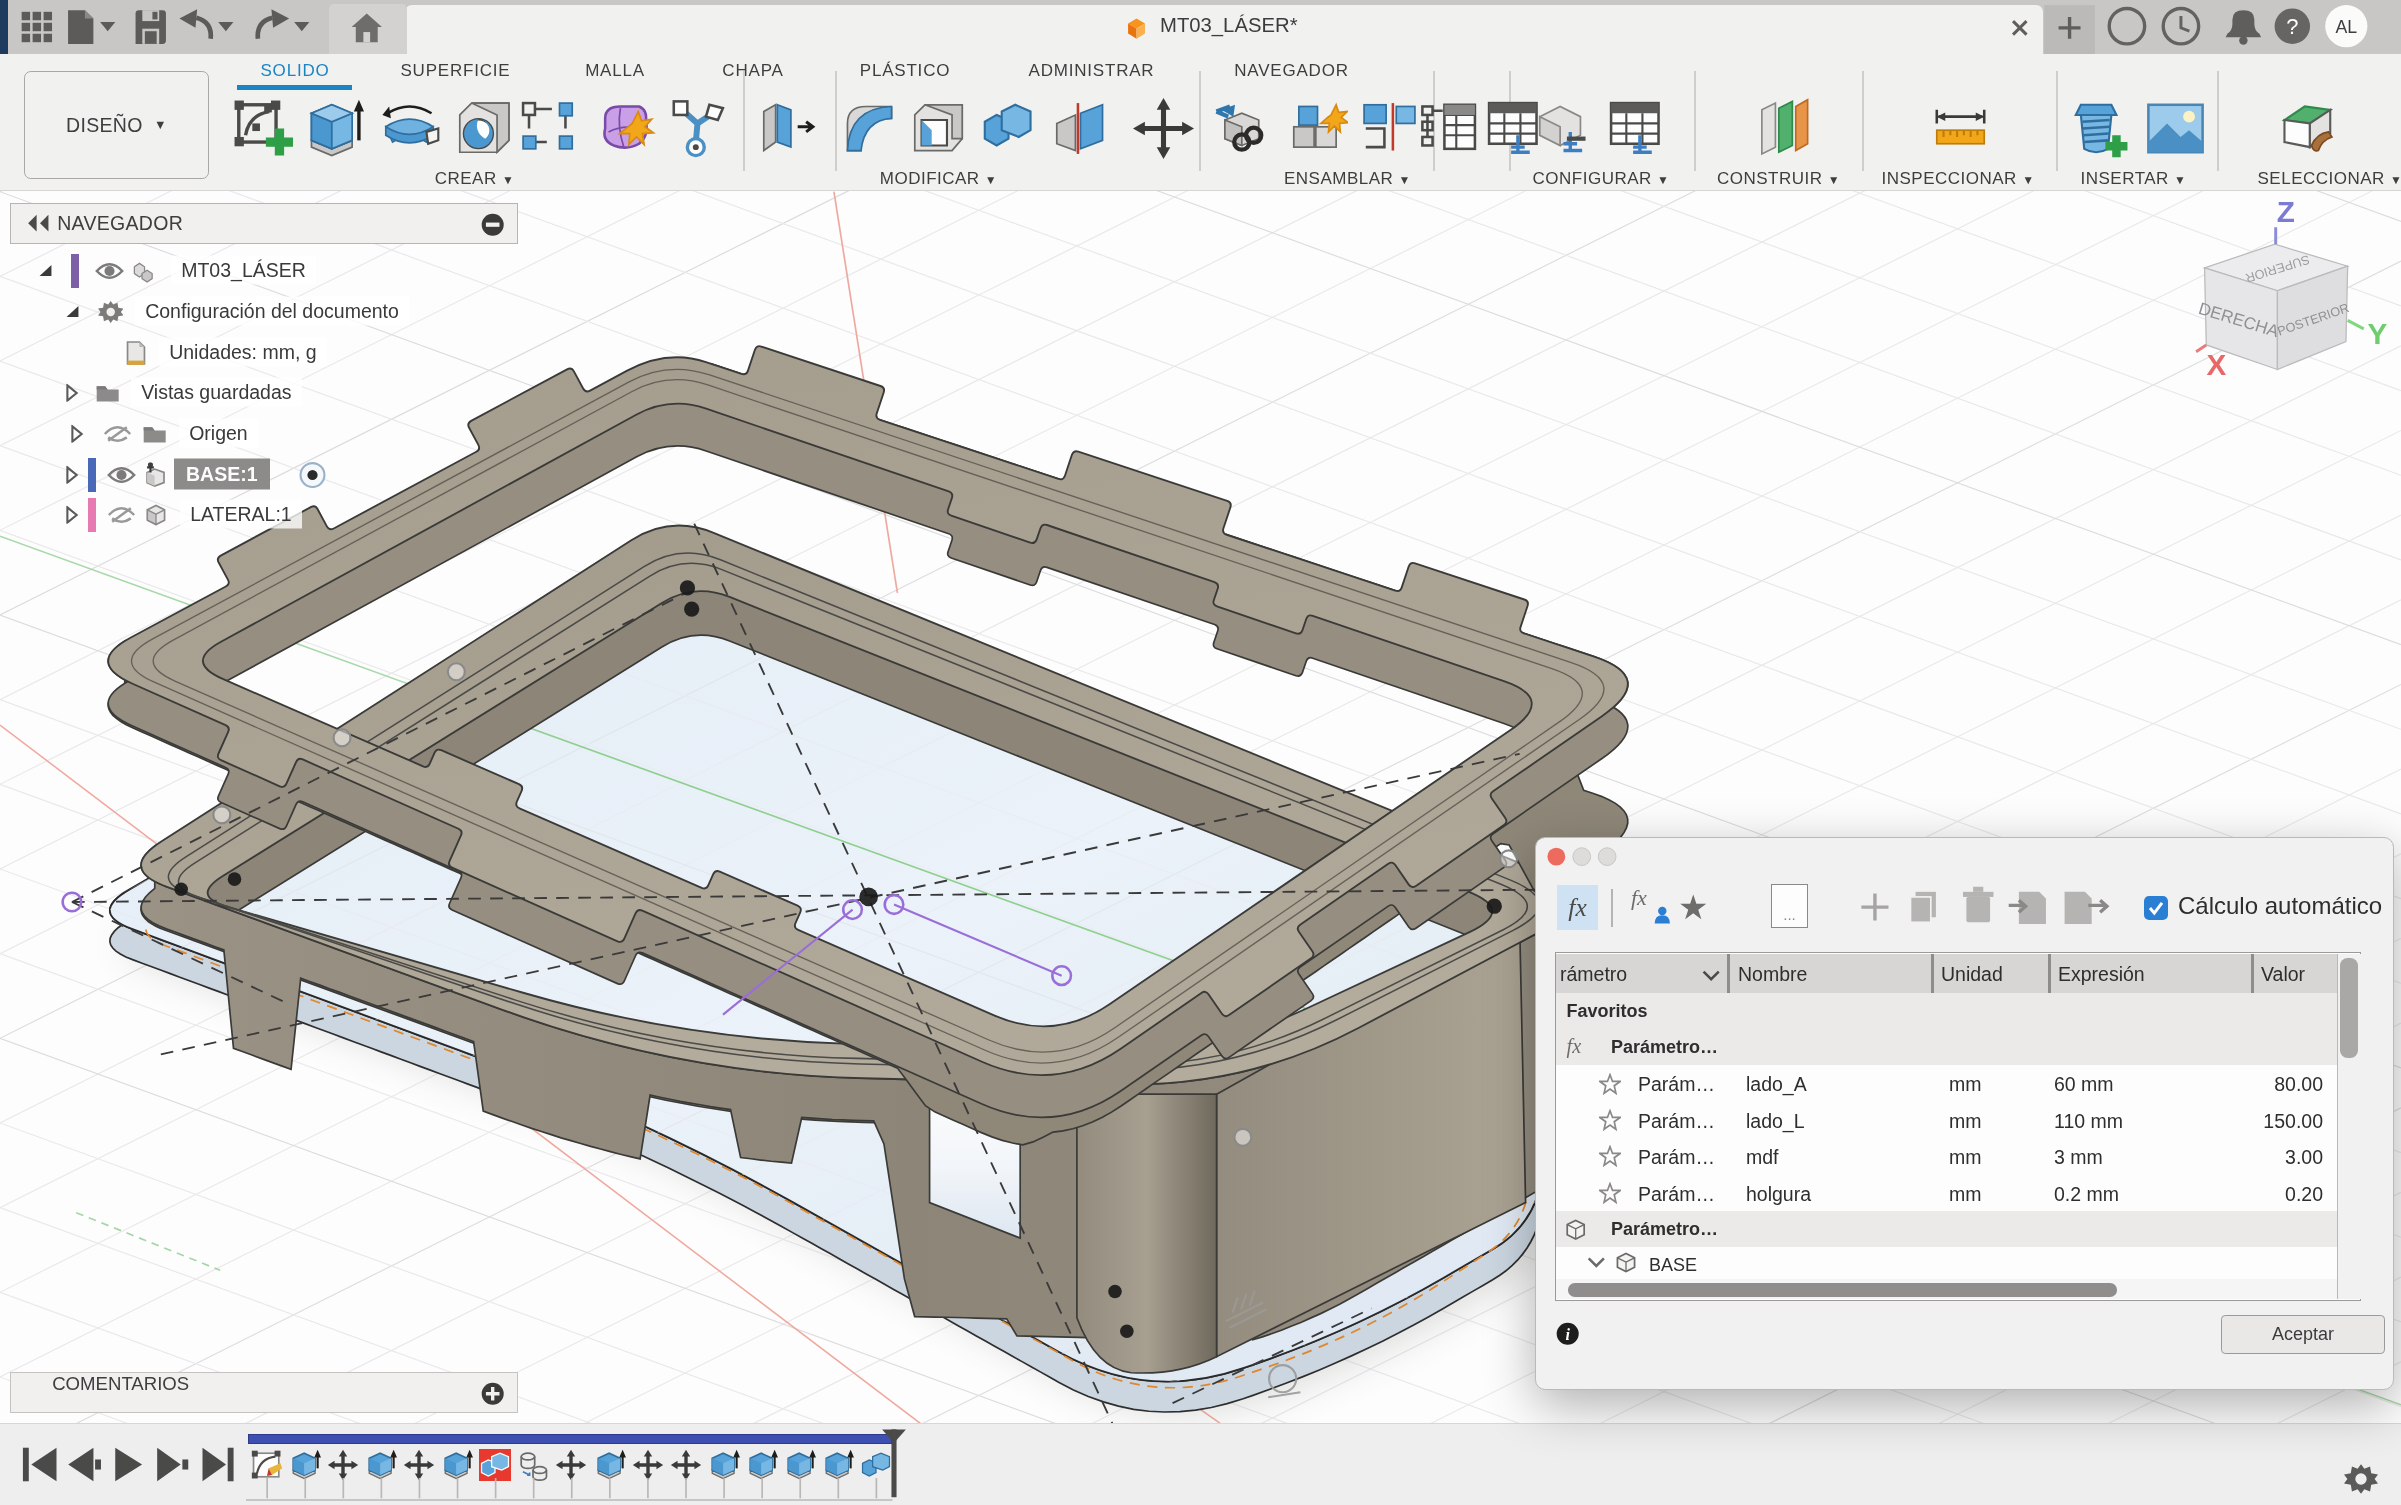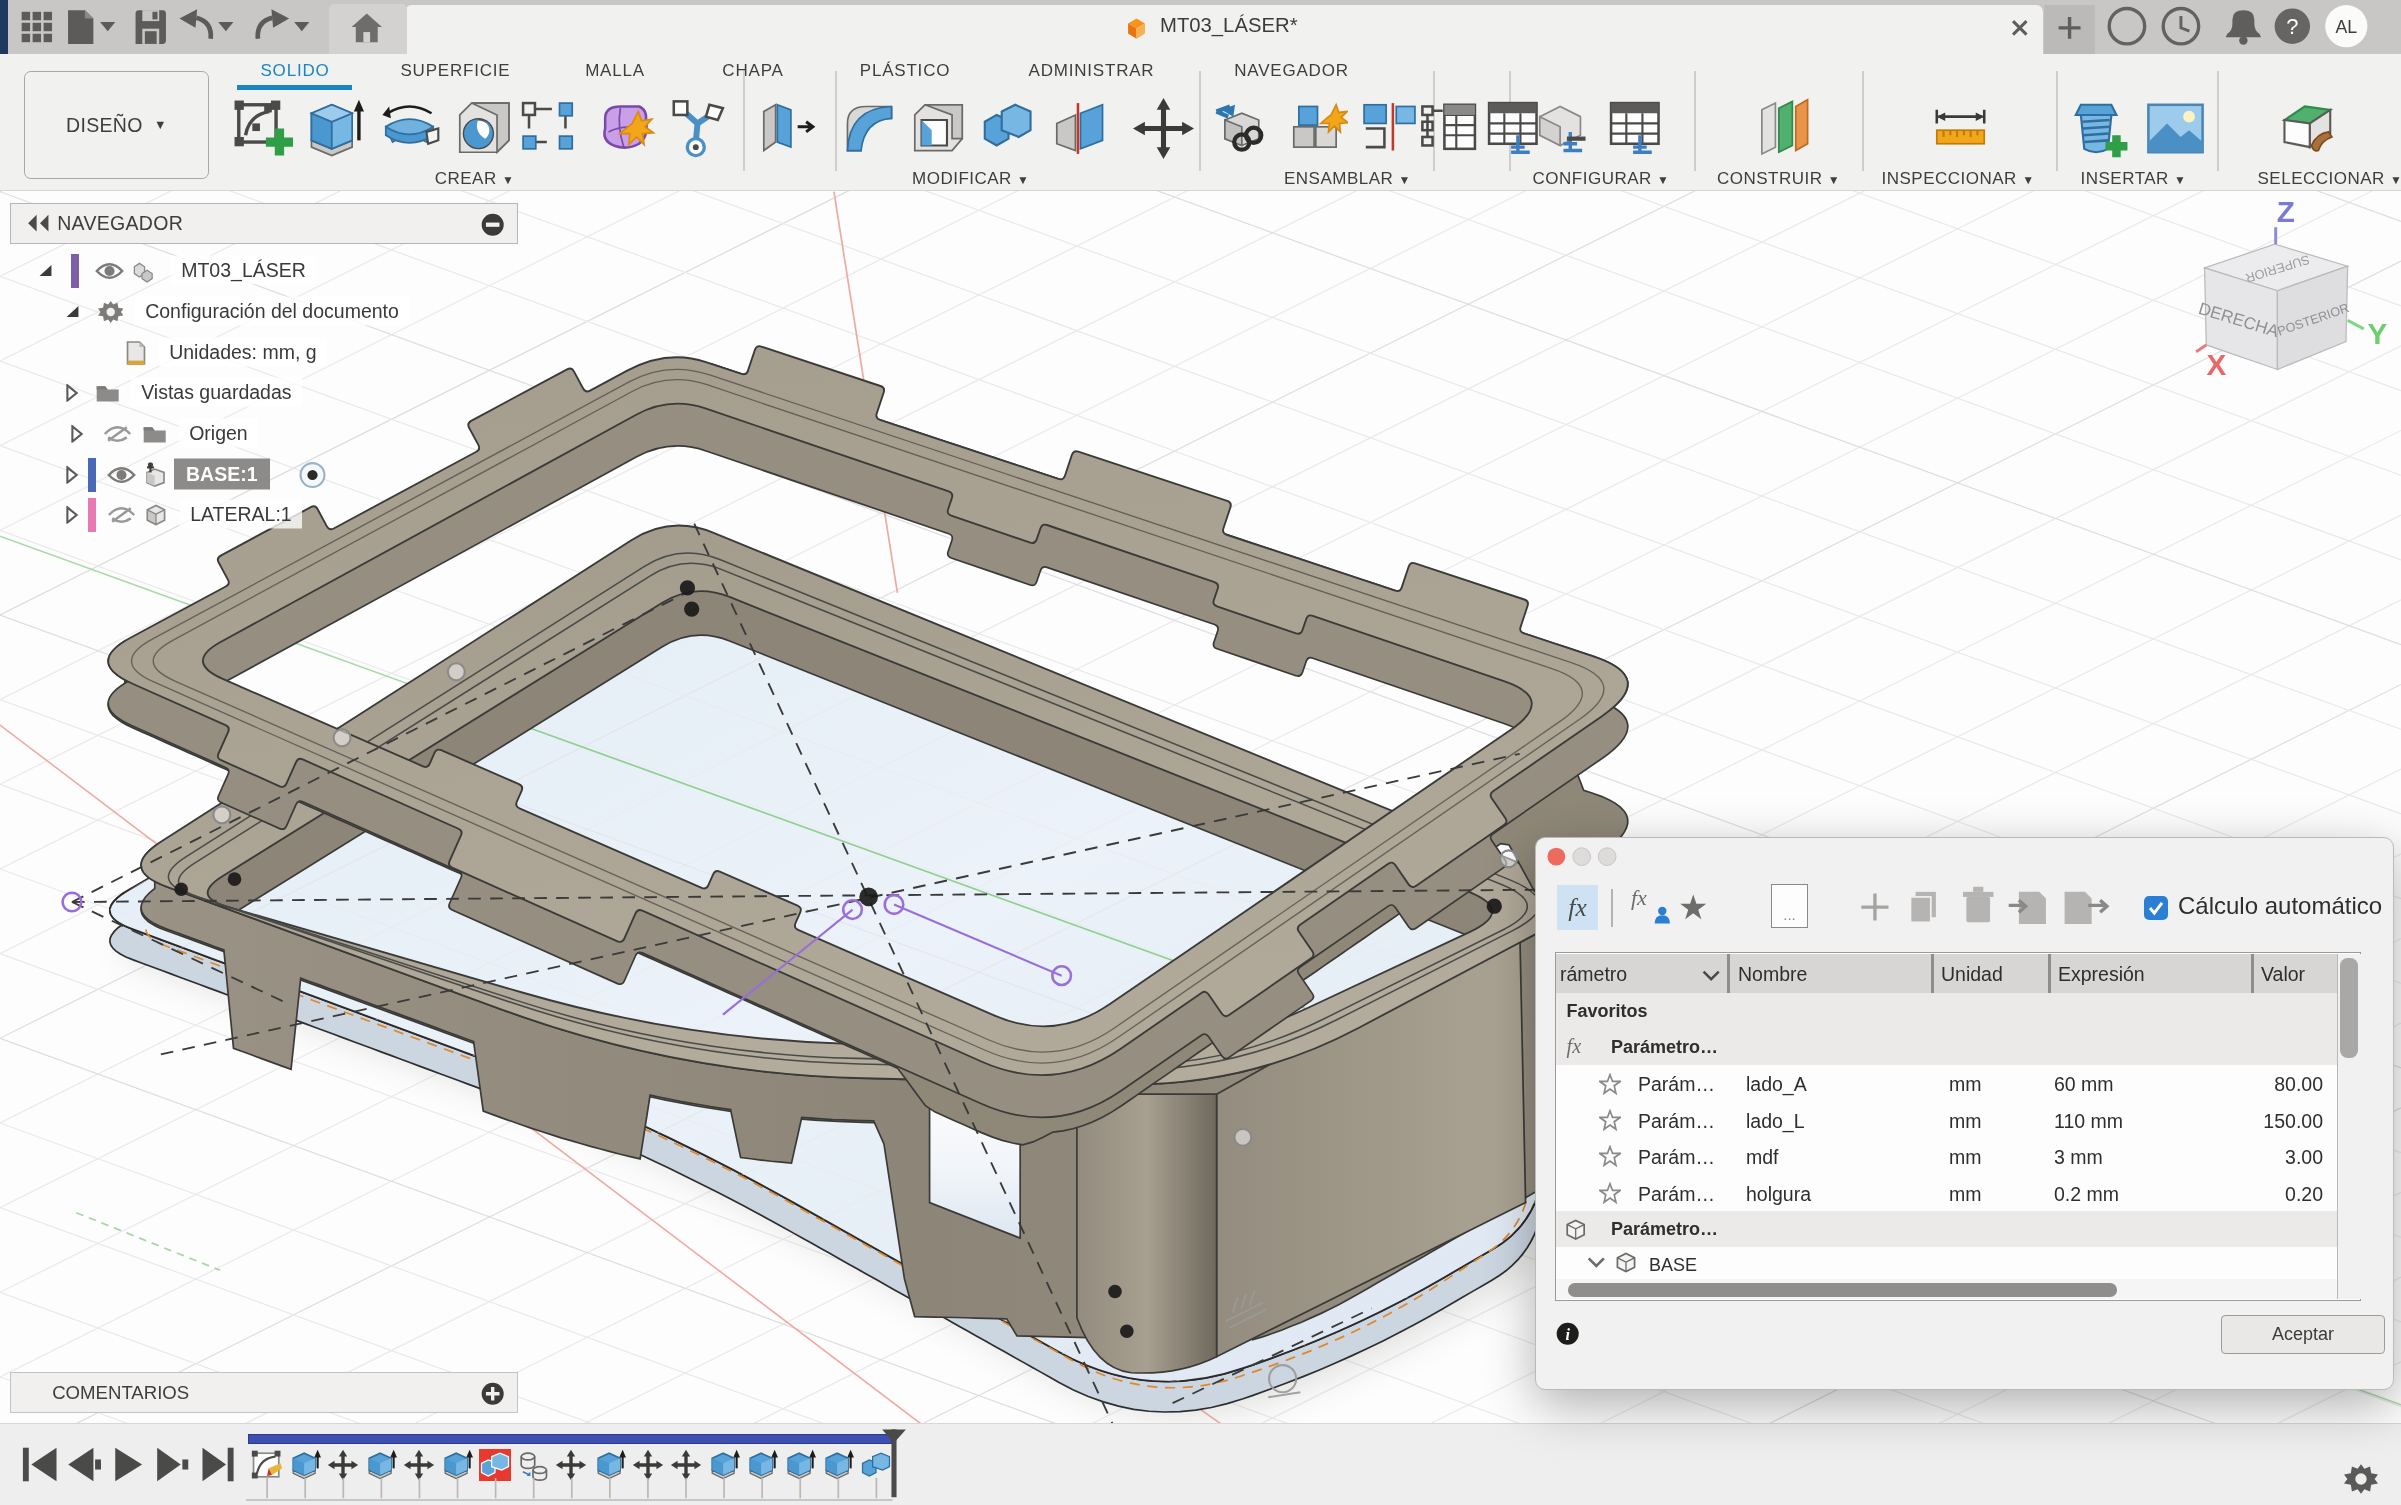--- a/index.html
+++ b/index.html
@@ -13,21 +13,21 @@
 .tabtxt{position:absolute;top:58px;height:25.4px;line-height:25.4px;font-size:17px;color:#3e3e3e;z-index:31;letter-spacing:0.8px}
 .grplbl{position:absolute;top:168px;height:22px;line-height:22px;font-size:17px;color:#3e3e3e;z-index:31;white-space:nowrap;letter-spacing:0.5px}
 .gsep{position:absolute;top:71px;height:100px;width:1.7px;background:#cfcecd;z-index:31}
 #diseno{left:24px;top:71px;width:185px;height:108px;border:1.7px solid #a8a7a6;border-radius:6.8px;background:#f1f1f0;z-index:31;
   display:flex;align-items:center;justify-content:center;font-size:19.5px;color:#3e3e3e;letter-spacing:0.3px}
 #navhdr{left:10.2px;top:203px;width:508px;height:41px;background:#f1f0ef;border:1.7px solid #b6b5b4;z-index:20;
   display:flex;align-items:center;font-size:19.5px;color:#3e3e3e;letter-spacing:0.3px}
 .navrow{position:absolute;z-index:20;height:37px;display:flex;align-items:center;font-size:19.5px;color:#3a3a3a;white-space:nowrap}
 .navbg{background:rgba(255,255,255,.78)}
 #comentarios{left:10.2px;top:1372px;width:508px;height:41px;background:#f1f0ef;border:1.7px solid #c4c3c2;z-index:20;
-  display:flex;align-items:center;font-size:18.6px;color:#3e3e3e}
+  display:flex;font-size:18.6px;color:#3e3e3e}
 #timeline{left:0;top:1423px;width:2401px;height:83px;background:#efeeee;border-top:1.7px solid #d8d7d6;z-index:20}
 #dialog{left:1535px;top:837px;width:859px;height:553px;background:#f2f1f1;border:0.8px solid #b9b9b9;border-radius:10.2px;z-index:40;
   box-shadow:0 15.2px 51px rgba(0,0,0,.30)}
 .dlgtxt{position:absolute;font-size:19.5px;color:#2e2e2e;white-space:nowrap}
 svg{display:block}
 #scene{left:0;top:0;z-index:1}
 </style></head>
 <body>
 <svg class="abs" id="scene" width="2401" height="1506" viewBox="0 0 2836 1778">
     <defs>
@@ -733,21 +733,21 @@
     <svg width="61" height="61" viewBox="0 0 72 72">
       <rect x="6" y="6" width="56" height="48" fill="#fdfdfd" stroke="#4a4a49" stroke-width="3"></rect>
 <rect x="6" y="6" width="56" height="12" fill="#5c5b5a"></rect>
 <g stroke="#4a4a49" stroke-width="2.5">
         <path d="M6 30 L62 30 M6 42 L62 42 M24 18 L24 54 M43 18 L43 54"></path>
       </g>
 <path d="M40 44 L40 64 M32 58 L48 58 M32 64 L54 64" stroke="#3d7ec2" stroke-width="4" fill="none"></path>
     </svg>
   </div>
 <div class="grplbl" style="left:428px;width:93px;text-align:center">CREAR <span style="font-size:12px">▼</span></div>
-<div class="grplbl" style="left:912px;width:141px;">MODIFICAR <span style="font-size:12px">▼</span></div>
+<div class="grplbl" style="left:868px;width:141px;text-align:center">MODIFICAR <span style="font-size:12px">▼</span></div>
 <div class="grplbl" style="left:1277px;width:141px;text-align:center">ENSAMBLAR <span style="font-size:12px">▼</span></div>
 <div class="grplbl" style="left:1525px;width:152px;text-align:center">CONFIGURAR <span style="font-size:12px">▼</span></div>
 <div class="grplbl" style="left:1708px;width:141px;text-align:center">CONSTRUIR <span style="font-size:12px">▼</span></div>
 <div class="grplbl" style="left:1870px;width:176px;text-align:center">INSPECCIONAR <span style="font-size:12px">▼</span></div>
 <div class="grplbl" style="left:2069px;width:129px;text-align:center">INSERTAR <span style="font-size:12px">▼</span></div>
 <div class="grplbl" style="left:2248px;width:164px;text-align:center">SELECCIONAR <span style="font-size:12px">▼</span></div>
 <div class="abs" id="navhdr">
     <svg width="34" height="20.3" style="margin-left:12px" viewBox="0 0 40 24">
 <path d="M16 2 L6 12 L16 22 Z" fill="#4a4a49"></path>
       <path d="M30 2 L20 12 L30 22 Z" fill="#4a4a49"></path>

